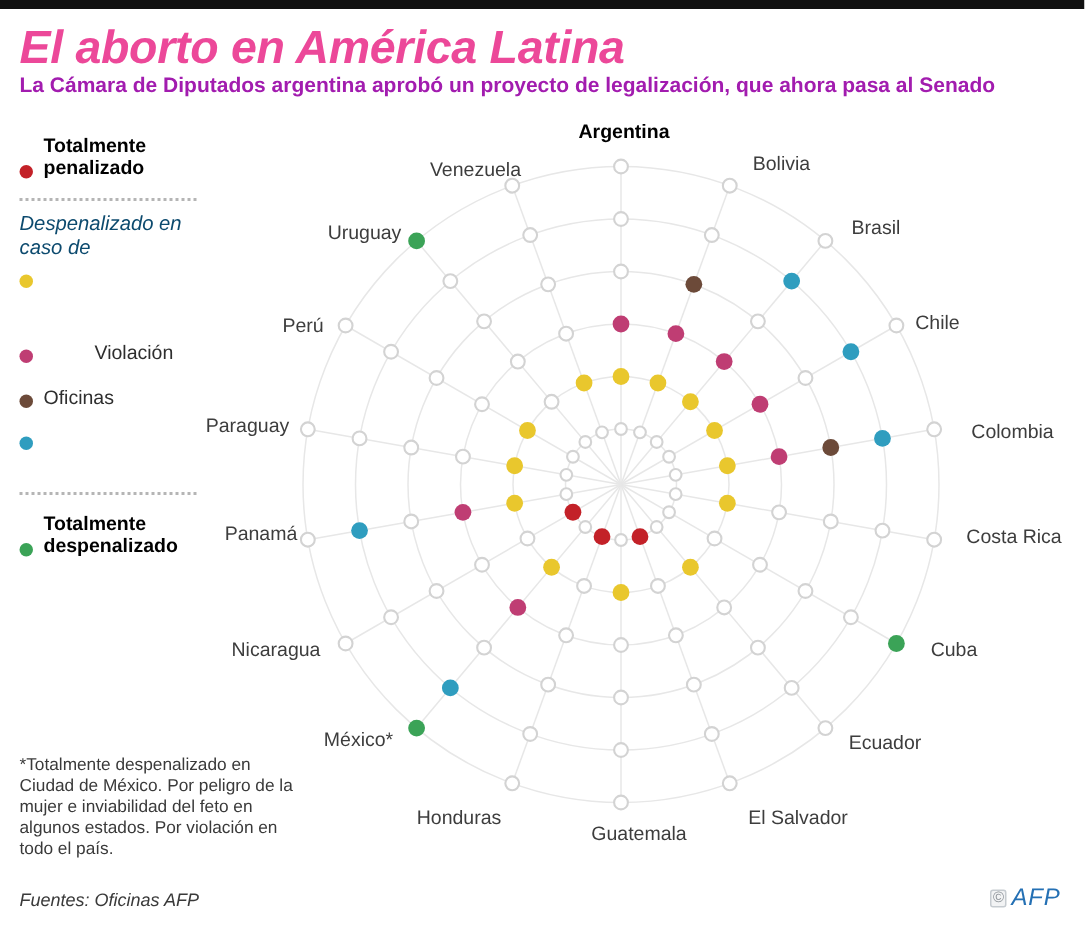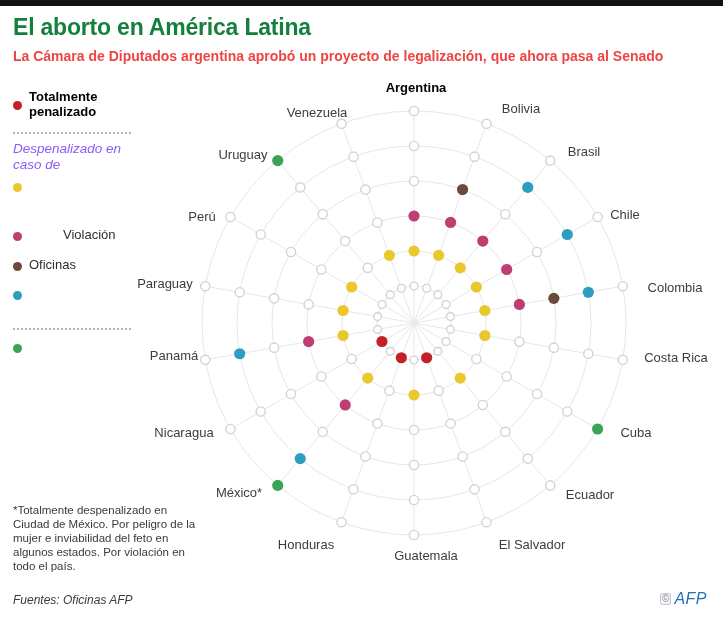--- a/index.html
+++ b/index.html
@@ -1,28 +1,28 @@
 <!DOCTYPE html>
 <html><head>
 <meta charset="utf-8">
 <style>
   html,body{margin:0;padding:0;}
   body{
     width:723px;height:620px;position:relative;background:#ffffff;
     font-family:"Liberation Sans", sans-serif;color:#111;overflow:hidden;
   }
   .topbar{position:absolute;left:0;top:0;width:723px;height:6px;background:#111;}
-  .title{position:absolute;left:13px;top:14px;font-size:23px;font-weight:bold;color:#15803d;letter-spacing:-0.2px;}
-  .subtitle{position:absolute;left:13px;top:48px;font-size:14px;font-weight:bold;color:#ef4444;}
-  .legend-row{position:absolute;display:flex;align-items:center;width:140px;}
+  .title{position:absolute;left:13px;top:14px;font-size:31px;font-weight:bold;color:#ec4899;letter-spacing:-0.2px;font-style:italic;}
+  .subtitle{position:absolute;left:13px;top:48px;font-size:14px;font-weight:bold;color:#a21caf;}
+  .legend-row{position:absolute;display:flex;align-items:flex-end;width:140px;}
   .bullet{width:9px;height:9px;border-radius:50%;flex:0 0 9px;margin:3px 7px 0 0;}
   .legend-label{font-size:13px;line-height:1.16;color:#2e2e2e;}
   .legend-label.bold{font-weight:bold;color:#000;}
   .legend-sep{position:absolute;width:118px;border-top:2px dotted #b5b5b5;height:0;}
-  .legend-group{position:absolute;font-size:13.5px;line-height:1.18;font-style:italic;color:#8b5cf6;width:130px;}
+  .legend-group{position:absolute;font-size:13.5px;line-height:1.18;font-style:italic;color:#0c4a6e;width:130px;}
   .footnote{position:absolute;left:13px;top:503px;width:185px;font-size:11.5px;line-height:1.22;color:#3a3a3a;}
   .source{position:absolute;left:13px;top:593px;font-size:12px;font-style:italic;color:#3a3a3a;text-align:right;}
   .afp-logo{position:absolute;left:660px;top:590px;display:flex;align-items:center;}
   .afp-copy{font-size:10px;color:#8a9096;border:1px solid #c6cbd0;border-radius:2px;padding:0 1px;line-height:10px;height:10px;margin-right:3px;background:#f2f3f4;}
   .afp-text{font-size:16px;font-weight:normal;font-style:italic;color:#2470b4;letter-spacing:0.5px;}
   #chart-svg{position:absolute;left:0;top:0;}
   text.country{font-size:13px;fill:#3d3d3d;}
   text.country.bold{font-weight:bold;fill:#000;}
 </style>
 </head>
@@ -48,20 +48,21 @@
 <div class="legend-row" style="left:13px;top:257px;">
   <span class="bullet" style="background: rgb(108, 74, 57);"></span>
   <span class="legend-label">Oficinas</span>
 </div>
 <div class="legend-row" style="left:13px;top:288px;">
   <span class="bullet" style="background: rgb(47, 157, 191);"></span>
 </div>
 <div class="legend-sep" style="left:13px;top:328px;"></div>
 <div class="legend-row" style="left:13px;top:341px;">
   <span class="bullet" style="background: rgb(59, 163, 87);"></span>
+  <span class="legend-label bold" style="width:105px;">Totalmente despenalizado</span>
 </div>
 
 <svg id="chart-svg" width="723" height="620">
     <circle cx="414" cy="323" r="37" fill="none" stroke="#e7e7e7" stroke-width="1"></circle>
     <circle cx="414" cy="323" r="72" fill="none" stroke="#e7e7e7" stroke-width="1"></circle>
     <circle cx="414" cy="323" r="107" fill="none" stroke="#e7e7e7" stroke-width="1"></circle>
     <circle cx="414" cy="323" r="142" fill="none" stroke="#e7e7e7" stroke-width="1"></circle>
     <circle cx="414" cy="323" r="177" fill="none" stroke="#e7e7e7" stroke-width="1"></circle>
     <circle cx="414" cy="323" r="212" fill="none" stroke="#e7e7e7" stroke-width="1"></circle>
     <line x1="414" y1="323" x2="414" y2="111" stroke="#e7e7e7" stroke-width="1"></line>

